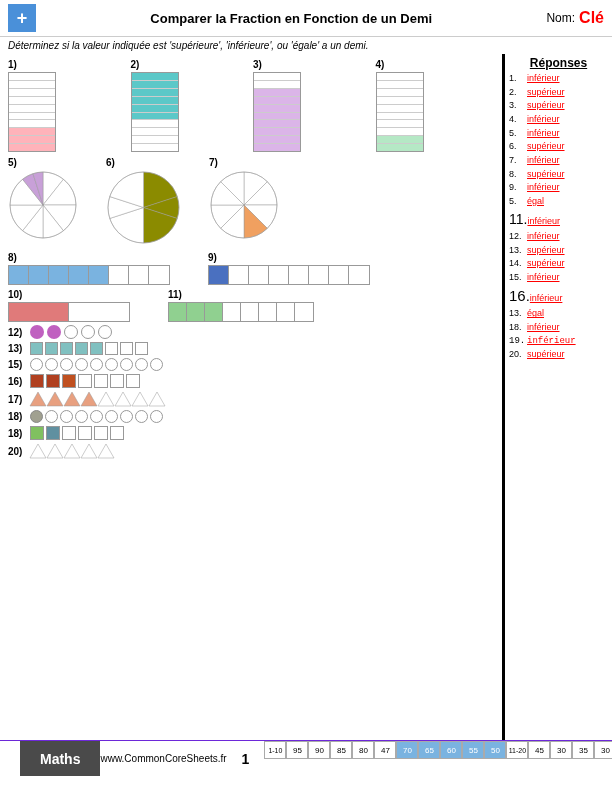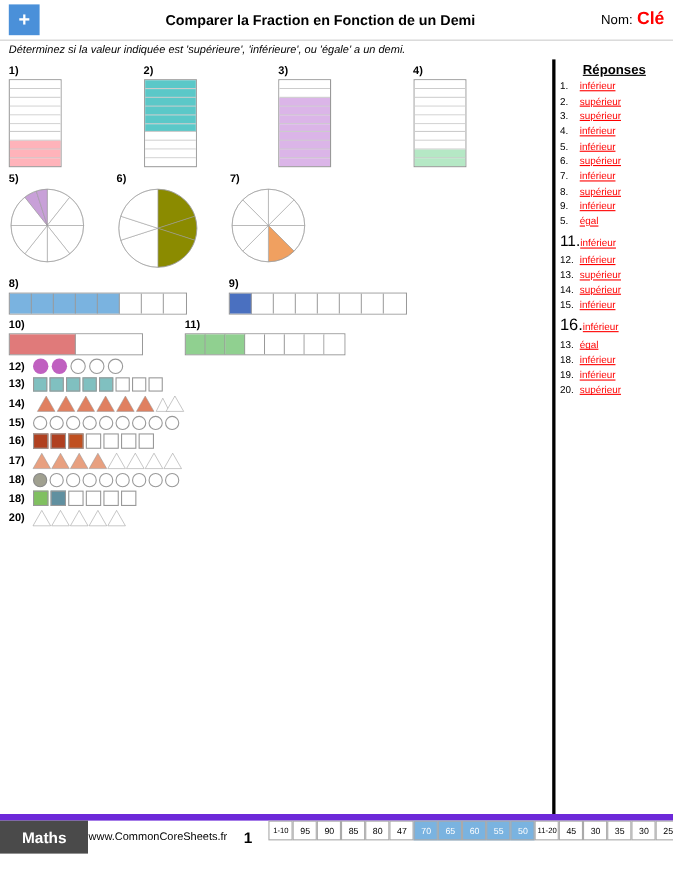--- a/index.html
+++ b/index.html
@@ -96,23 +96,24 @@
     }
     .shape-row-label {
       font-size: 10px;
       font-weight: bold;
       min-width: 22px;
     }
 
     
     .footer {
       height: 36px;
-      border-top: 6px solid #6d28d9;
+      border-top: 1px solid #6d28d9;
       display: flex;
       align-items: stretch;
+      padding-left: 20px;
     }
     .footer-maths {
       background: #4a4a4a;
       color: white;
       font-size: 14px;
       font-weight: bold;
       padding: 0 20px;
       display: flex;
       align-items: center;
     }
@@ -361,36 +362,20 @@
       <div style="width:13px;height:13px;background:#80c0c0;border:1px solid #999;display:inline-block;margin-right:2px;"></div>
       <div style="width:13px;height:13px;background:#80c0c0;border:1px solid #999;display:inline-block;margin-right:2px;"></div>
       <div style="width:13px;height:13px;background:#80c0c0;border:1px solid #999;display:inline-block;margin-right:2px;"></div>
       <div style="width:13px;height:13px;background:#80c0c0;border:1px solid #999;display:inline-block;margin-right:2px;"></div>
       <div style="width:13px;height:13px;background:#80c0c0;border:1px solid #999;display:inline-block;margin-right:2px;"></div>
       <div style="width:13px;height:13px;background:white;border:1px solid #999;display:inline-block;margin-right:2px;"></div>
       <div style="width:13px;height:13px;background:white;border:1px solid #999;display:inline-block;margin-right:2px;"></div>
       <div style="width:13px;height:13px;background:white;border:1px solid #999;display:inline-block;margin-right:2px;"></div>
     </div>
 
-    <div class="shape-row">
-      <span class="shape-row-label">14)</span>
-
-      <svg width="120" height="16" viewBox="0 0 120 16">
-        <polygon points="4,15 12,1 20,15" fill="#e08060" stroke="#999" stroke-width="0.5"></polygon>
-        <polygon points="22,15 30,1 38,15" fill="#e08060" stroke="#999" stroke-width="0.5"></polygon>
-        <polygon points="40,15 48,1 56,15" fill="#e08060" stroke="#999" stroke-width="0.5"></polygon>
-        <polygon points="58,15 66,1 74,15" fill="#e08060" stroke="#999" stroke-width="0.5"></polygon>
-        <polygon points="76,15 84,1 92,15" fill="#e08060" stroke="#999" stroke-width="0.5"></polygon>
-        <polygon points="94,15 102,1 110,15" fill="#e08060" stroke="#999" stroke-width="0.5"></polygon>
-        <polygon points="112,15 118,3 124,15" fill="white" stroke="#999" stroke-width="0.5"></polygon>
-      </svg>
-      <svg width="18" height="16" viewBox="0 0 18 16">
-        <polygon points="1,15 9,1 17,15" fill="white" stroke="#999" stroke-width="0.5"></polygon>
-      </svg>
-    </div>
 
     <div class="shape-row">
       <span class="shape-row-label">15)</span>
       <div style="width:13px;height:13px;border-radius:50%;background:white;border:1.5px solid #999;display:inline-block;margin-right:2px;"></div>
       <div style="width:13px;height:13px;border-radius:50%;background:white;border:1.5px solid #999;display:inline-block;margin-right:2px;"></div>
       <div style="width:13px;height:13px;border-radius:50%;background:white;border:1.5px solid #999;display:inline-block;margin-right:2px;"></div>
       <div style="width:13px;height:13px;border-radius:50%;background:white;border:1.5px solid #999;display:inline-block;margin-right:2px;"></div>
       <div style="width:13px;height:13px;border-radius:50%;background:white;border:1.5px solid #999;display:inline-block;margin-right:2px;"></div>
       <div style="width:13px;height:13px;border-radius:50%;background:white;border:1.5px solid #999;display:inline-block;margin-right:2px;"></div>
       <div style="width:13px;height:13px;border-radius:50%;background:white;border:1.5px solid #999;display:inline-block;margin-right:2px;"></div>
@@ -527,21 +512,21 @@
           <span style="color:red;text-decoration:underline;font-size:9px;">inférieur</span>
         </div>
         <div style="display: flex; align-items: baseline; line-height: 1.52;">
           <span style="color:black;font-size:9px;min-width:18px;">13.</span>
           <span style="color:red;text-decoration:underline;font-size:9px;">égal</span>
         </div>
         <div style="display: flex; align-items: baseline; line-height: 1.52;">
           <span style="color:black;font-size:9px;min-width:18px;">18.</span>
           <span style="color:red;text-decoration:underline;font-size:9px;">inférieur</span>
         </div>
-        <div style="display: flex; align-items: baseline; line-height: 1.52;">
+        <div style="display: flex; align-items: baseline; line-height: 1.52; font-family: Liberation Mono, monospace;">
           <span style="color:black;font-size:9px;min-width:18px;">19.</span>
           <span style="color:red;text-decoration:underline;font-size:9px;">inférieur</span>
         </div>
         <div style="display: flex; align-items: baseline; line-height: 1.52;">
           <span style="color:black;font-size:9px;min-width:18px;">20.</span>
           <span style="color:red;text-decoration:underline;font-size:9px;">supérieur</span>
         </div>
       </div>
   </div>
 

